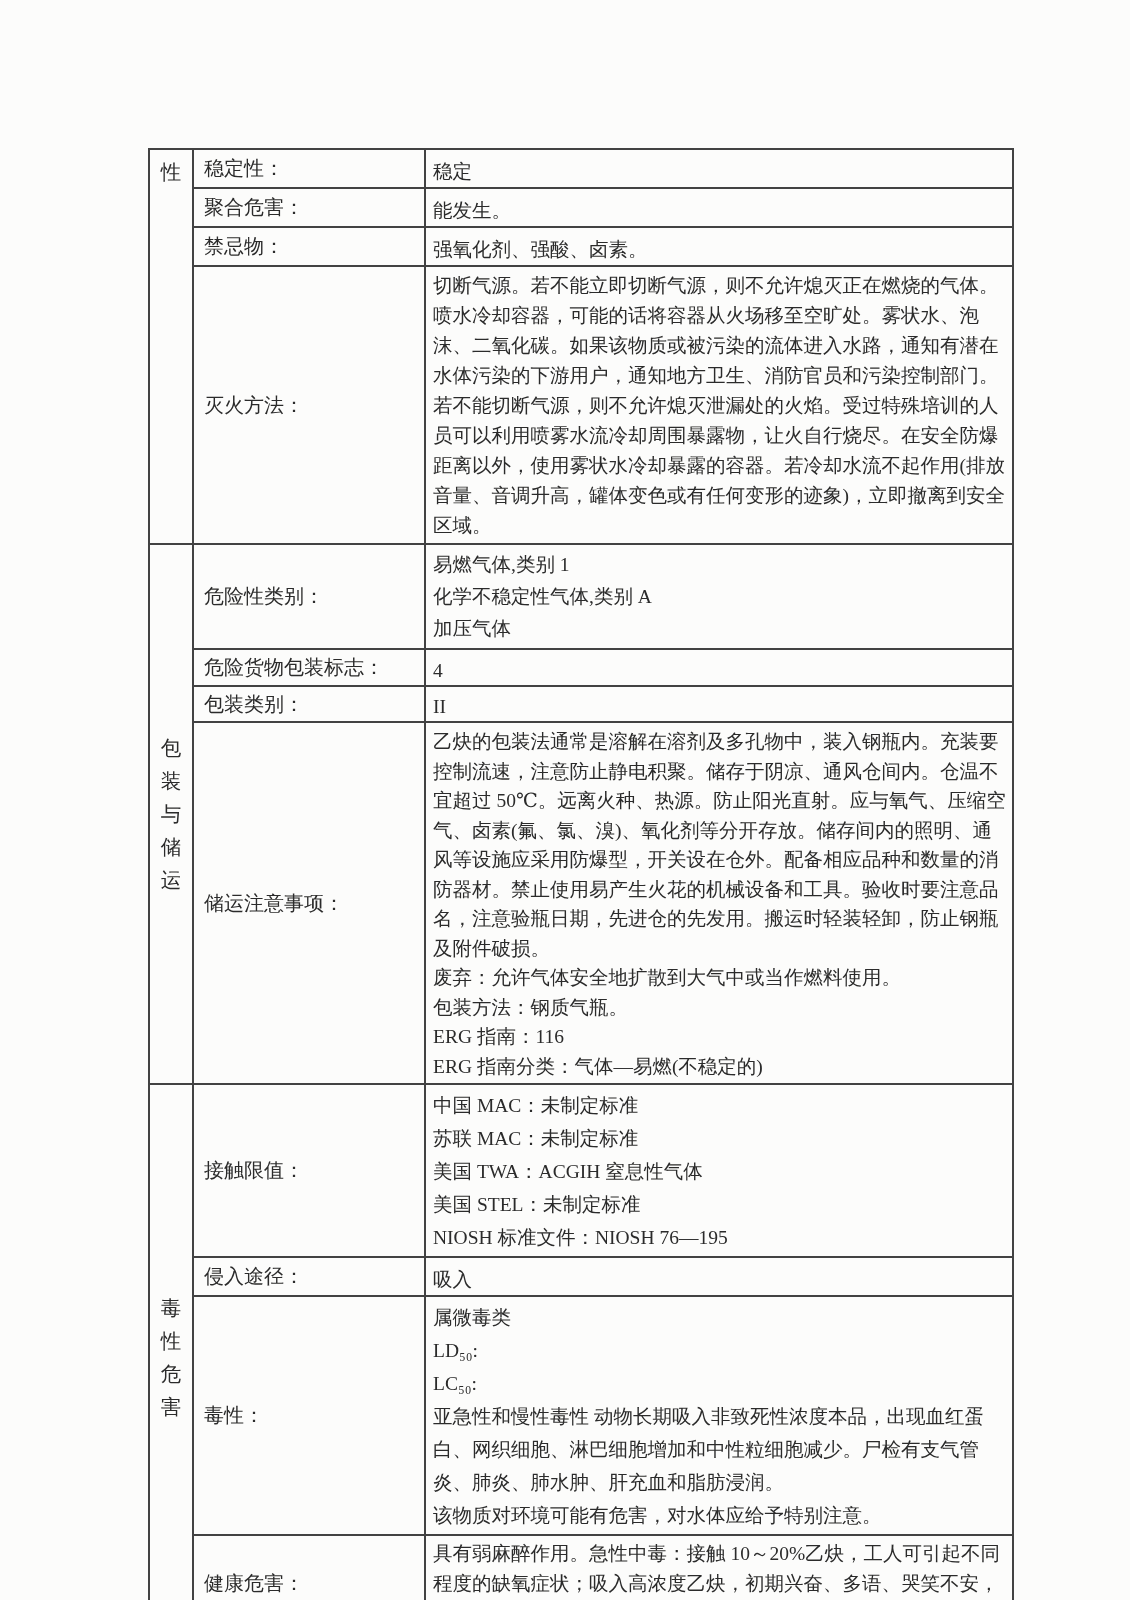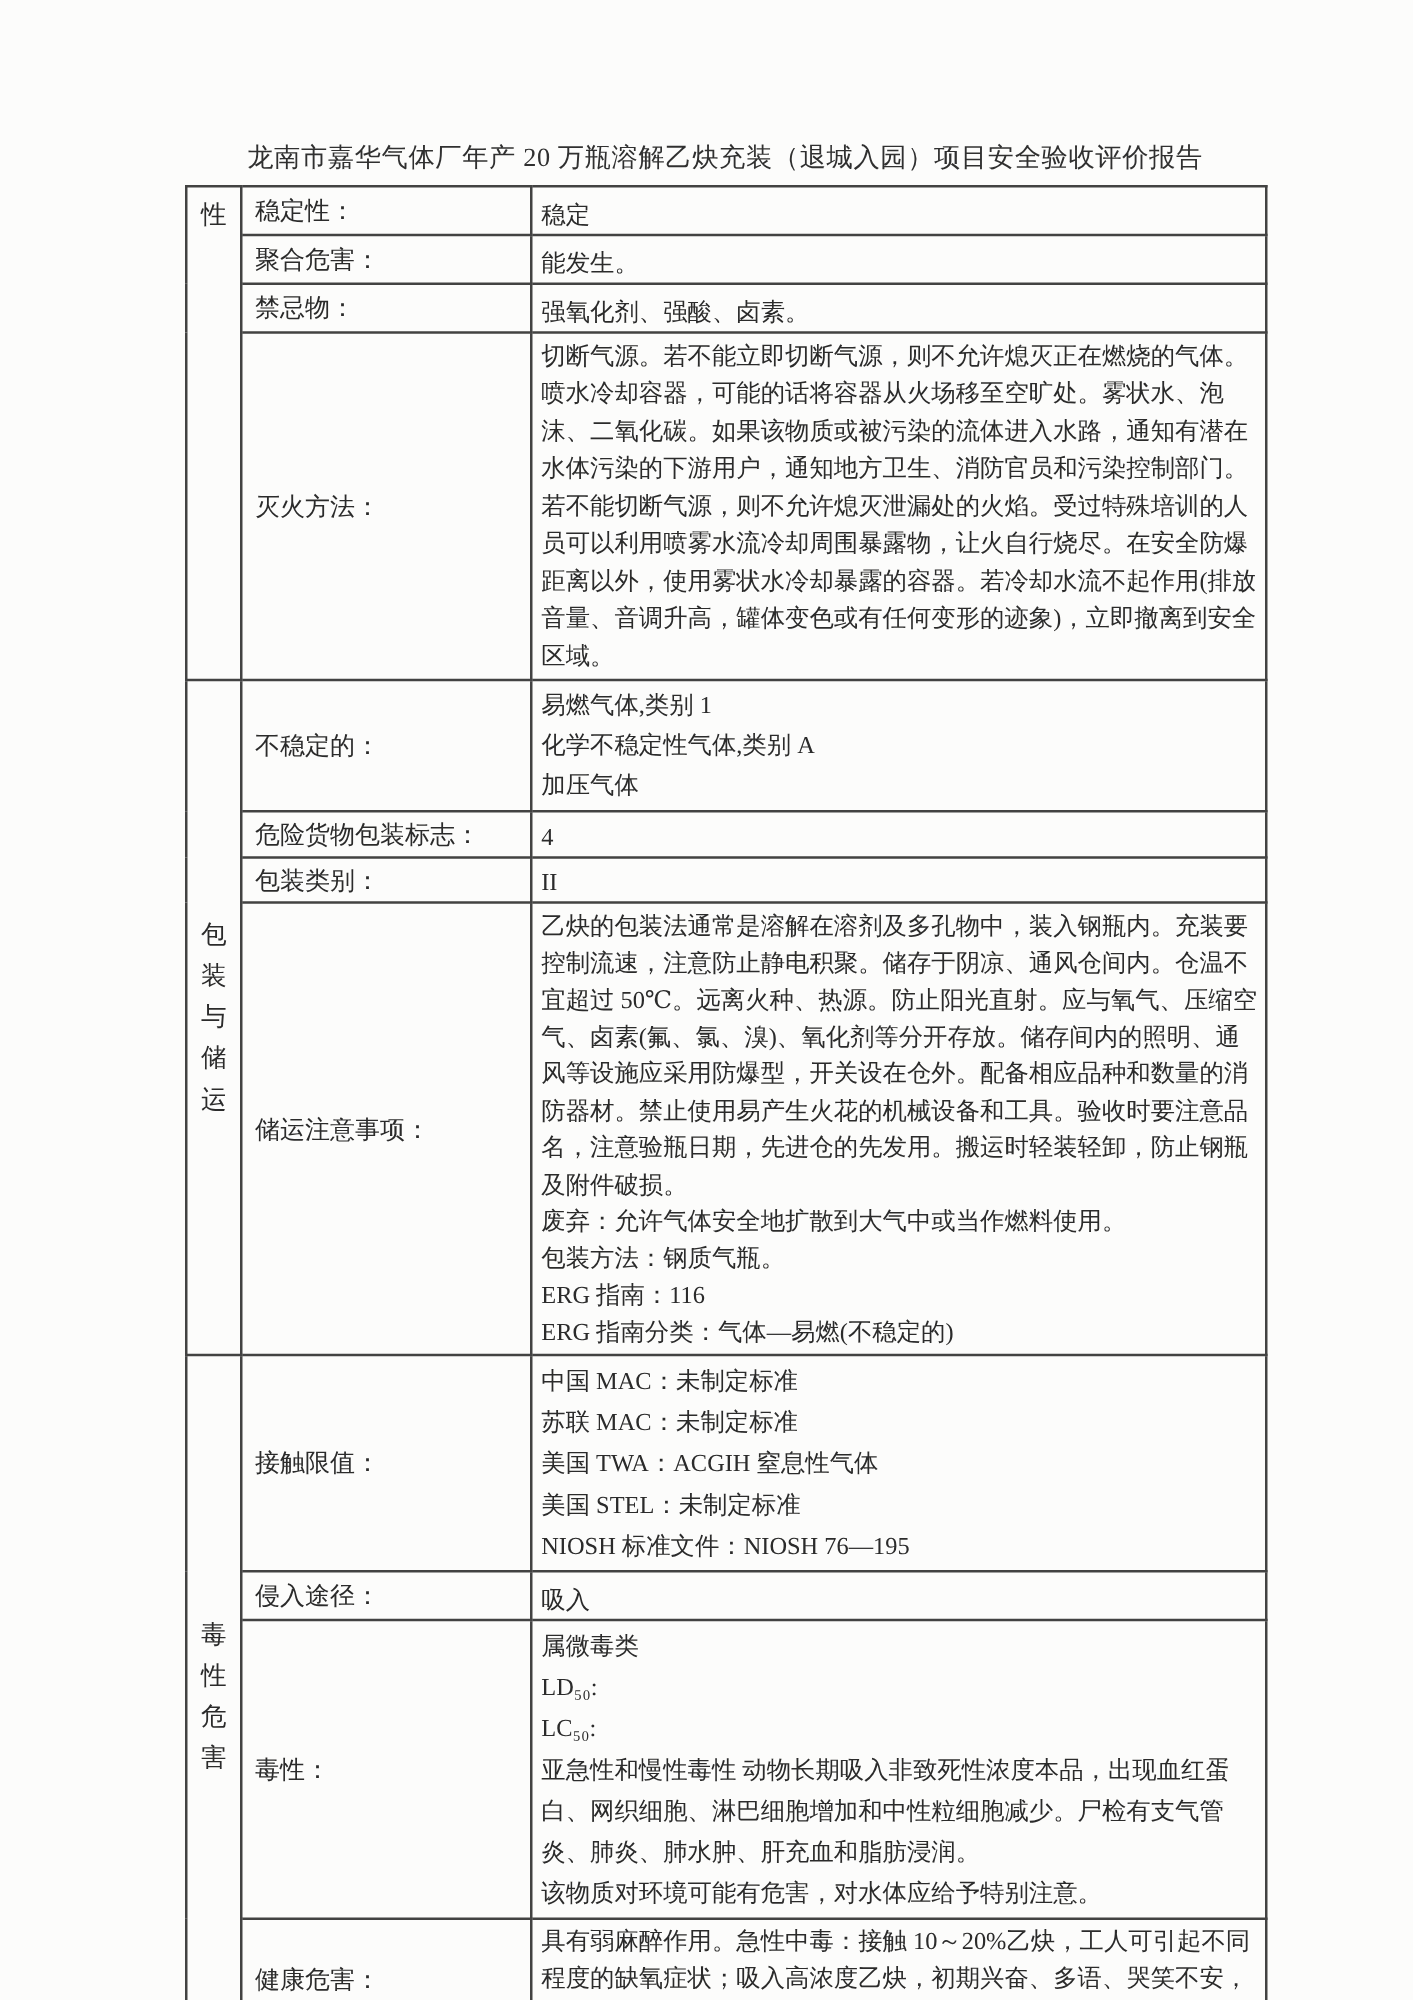--- a/index.html
+++ b/index.html
@@ -95,21 +95,20 @@
     font-size: 20px;
     color: #2e2e2e;
   }
   .footer .f-center { font-size: 19px; }
 </style>
 </head>
 <body>
 
 <div class="page">
 
-  <div class="title">龙南市嘉华气体厂年产 20 万瓶溶解乙炔充装（退城入园）项目安全验收评价报告</div>
 
   <table class="doc-table">
     <colgroup>
         <col class="c1">
         <col class="c2">
         <col class="c3">
       </colgroup>
     <tbody>
 
       <tr class="h37">
@@ -127,21 +126,21 @@
       </tr>
       <tr class="r-fire">
         <td class="lbl">灭火方法：</td>
         <td class="val para">切断气源。若不能立即切断气源，则不允许熄灭正在燃烧的气体。喷水冷却容器，可能的话将容器从火场移至空旷处。雾状水、泡沫、二氧化碳。如果该物质或被污染的流体进入水路，通知有潜在水体污染的下游用户，通知地方卫生、消防官员和污染控制部门。若不能切断气源，则不允许熄灭泄漏处的火焰。受过特殊培训的人员可以利用喷雾水流冷却周围暴露物，让火自行烧尽。在安全防爆距离以外，使用雾状水冷却暴露的容器。若冷却水流不起作用(排放音量、音调升高，罐体变色或有任何变形的迹象)，立即撤离到安全区域。</td>
       </tr>
 
       <tr class="r-hazcat">
         <td class="cat" rowspan="4">包装
 与储
 运</td>
-        <td class="lbl">不稳定的：</td>
+        <td class="lbl">危险性类别：</td>
         <td class="val para">易燃气体,类别 1
 化学不稳定性气体,类别 A
 加压气体</td>
       </tr>
       <tr class="h37">
         <td class="lbl">危险货物包装标志：</td>
         <td class="val">4</td>
       </tr>
       <tr class="h36">
         <td class="lbl">包装类别：</td>

